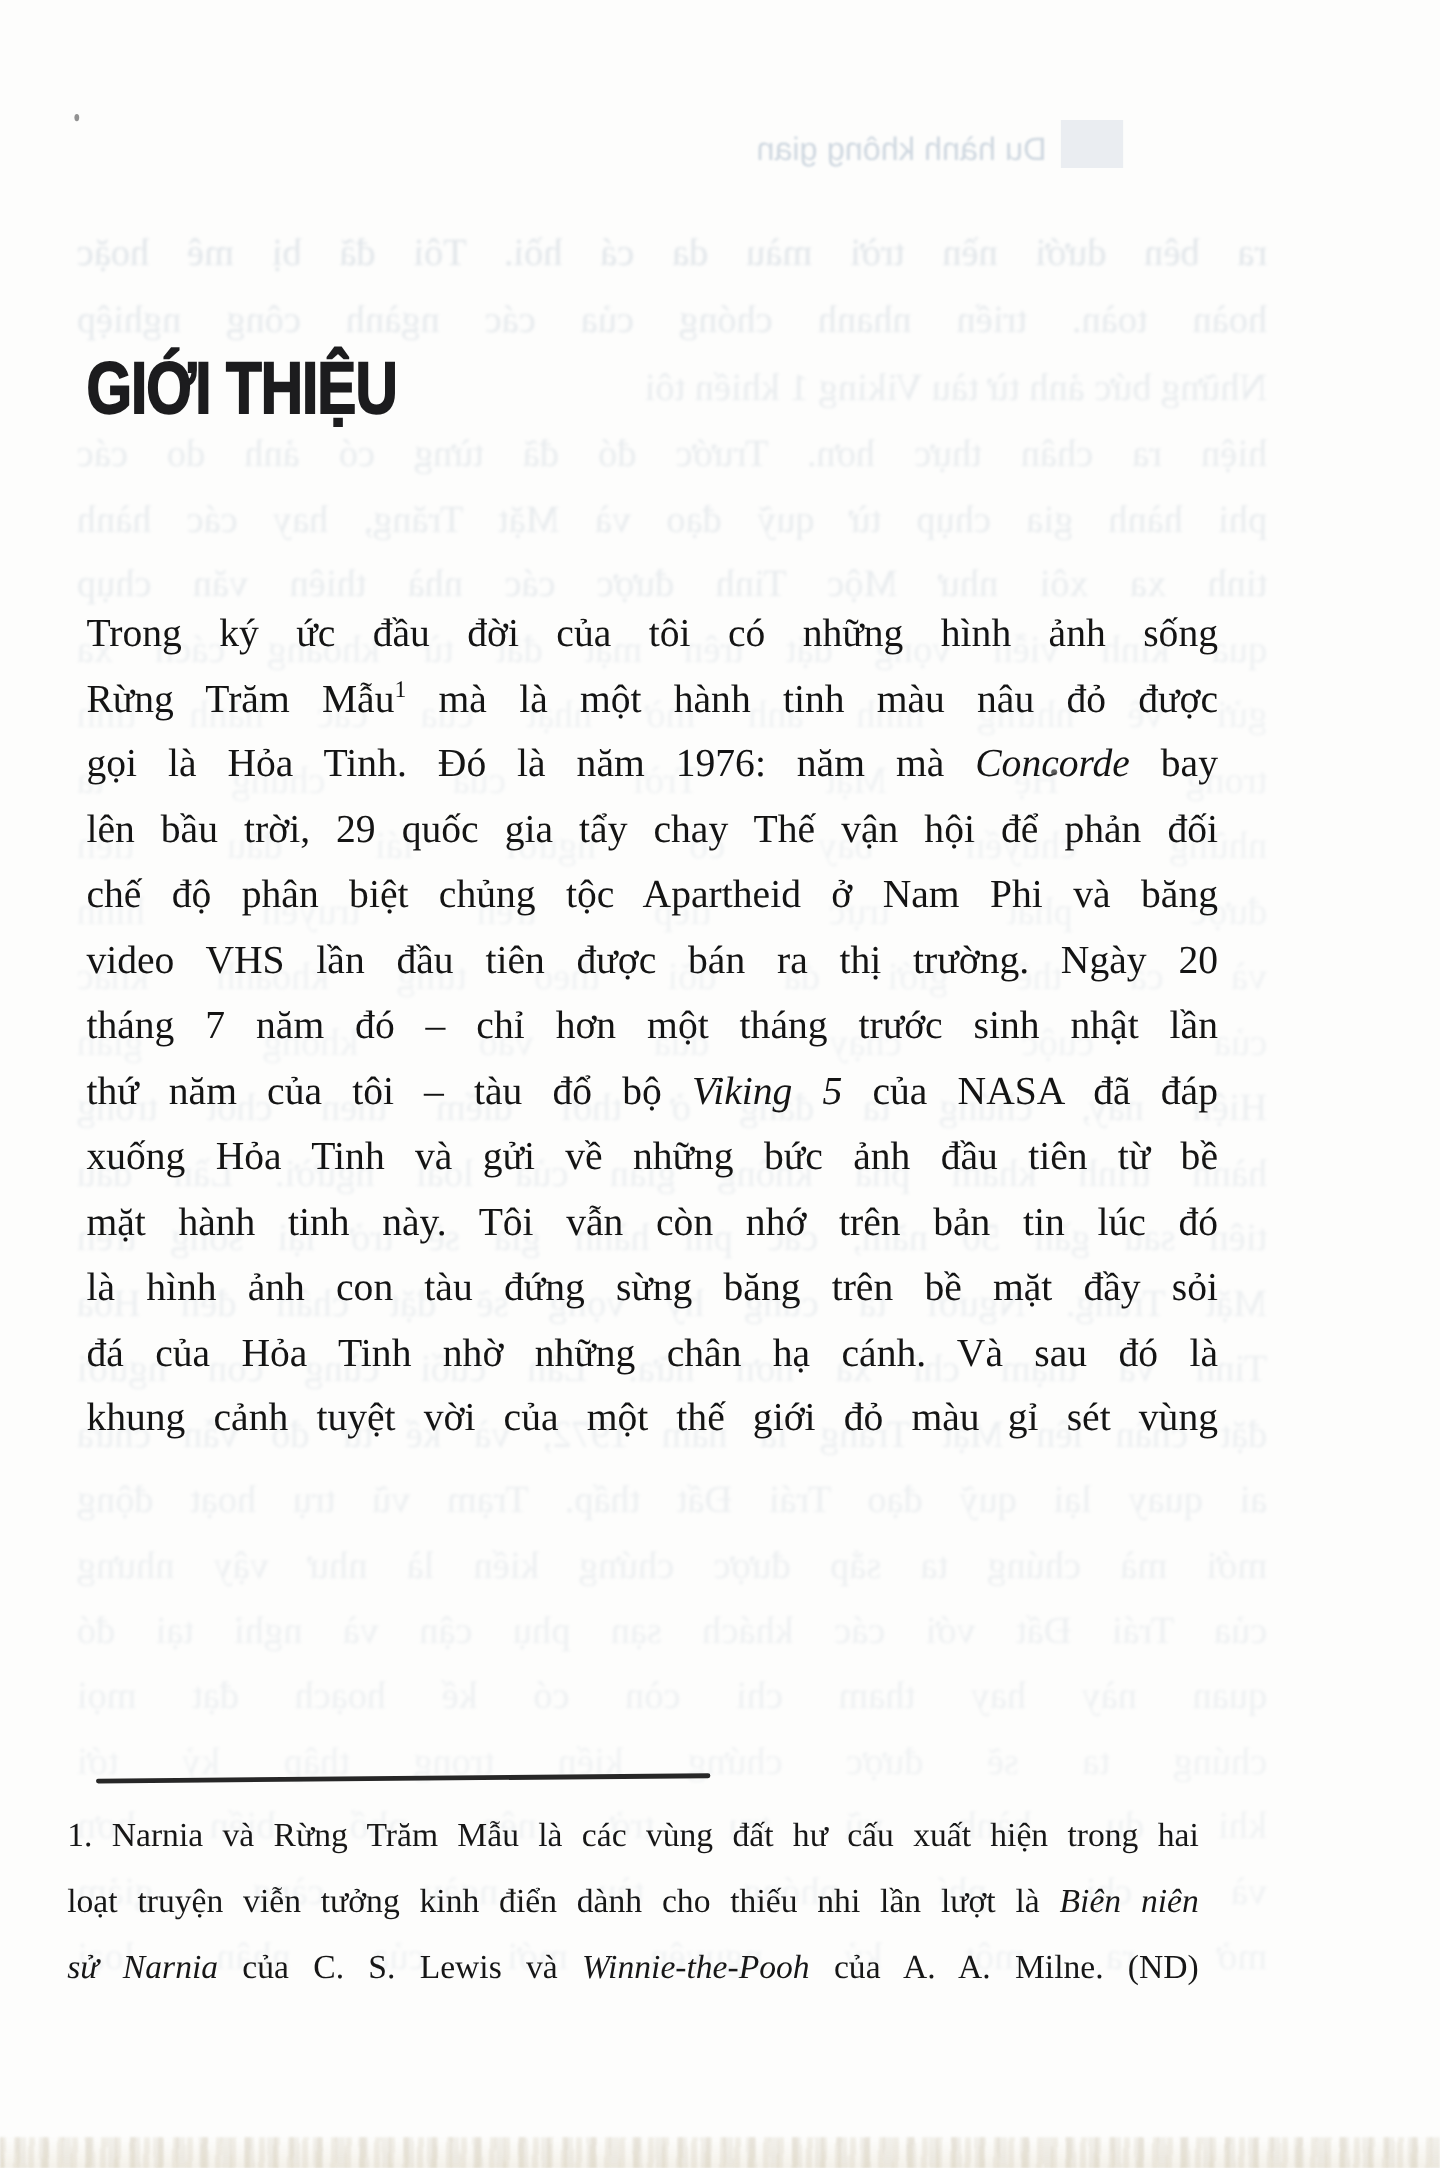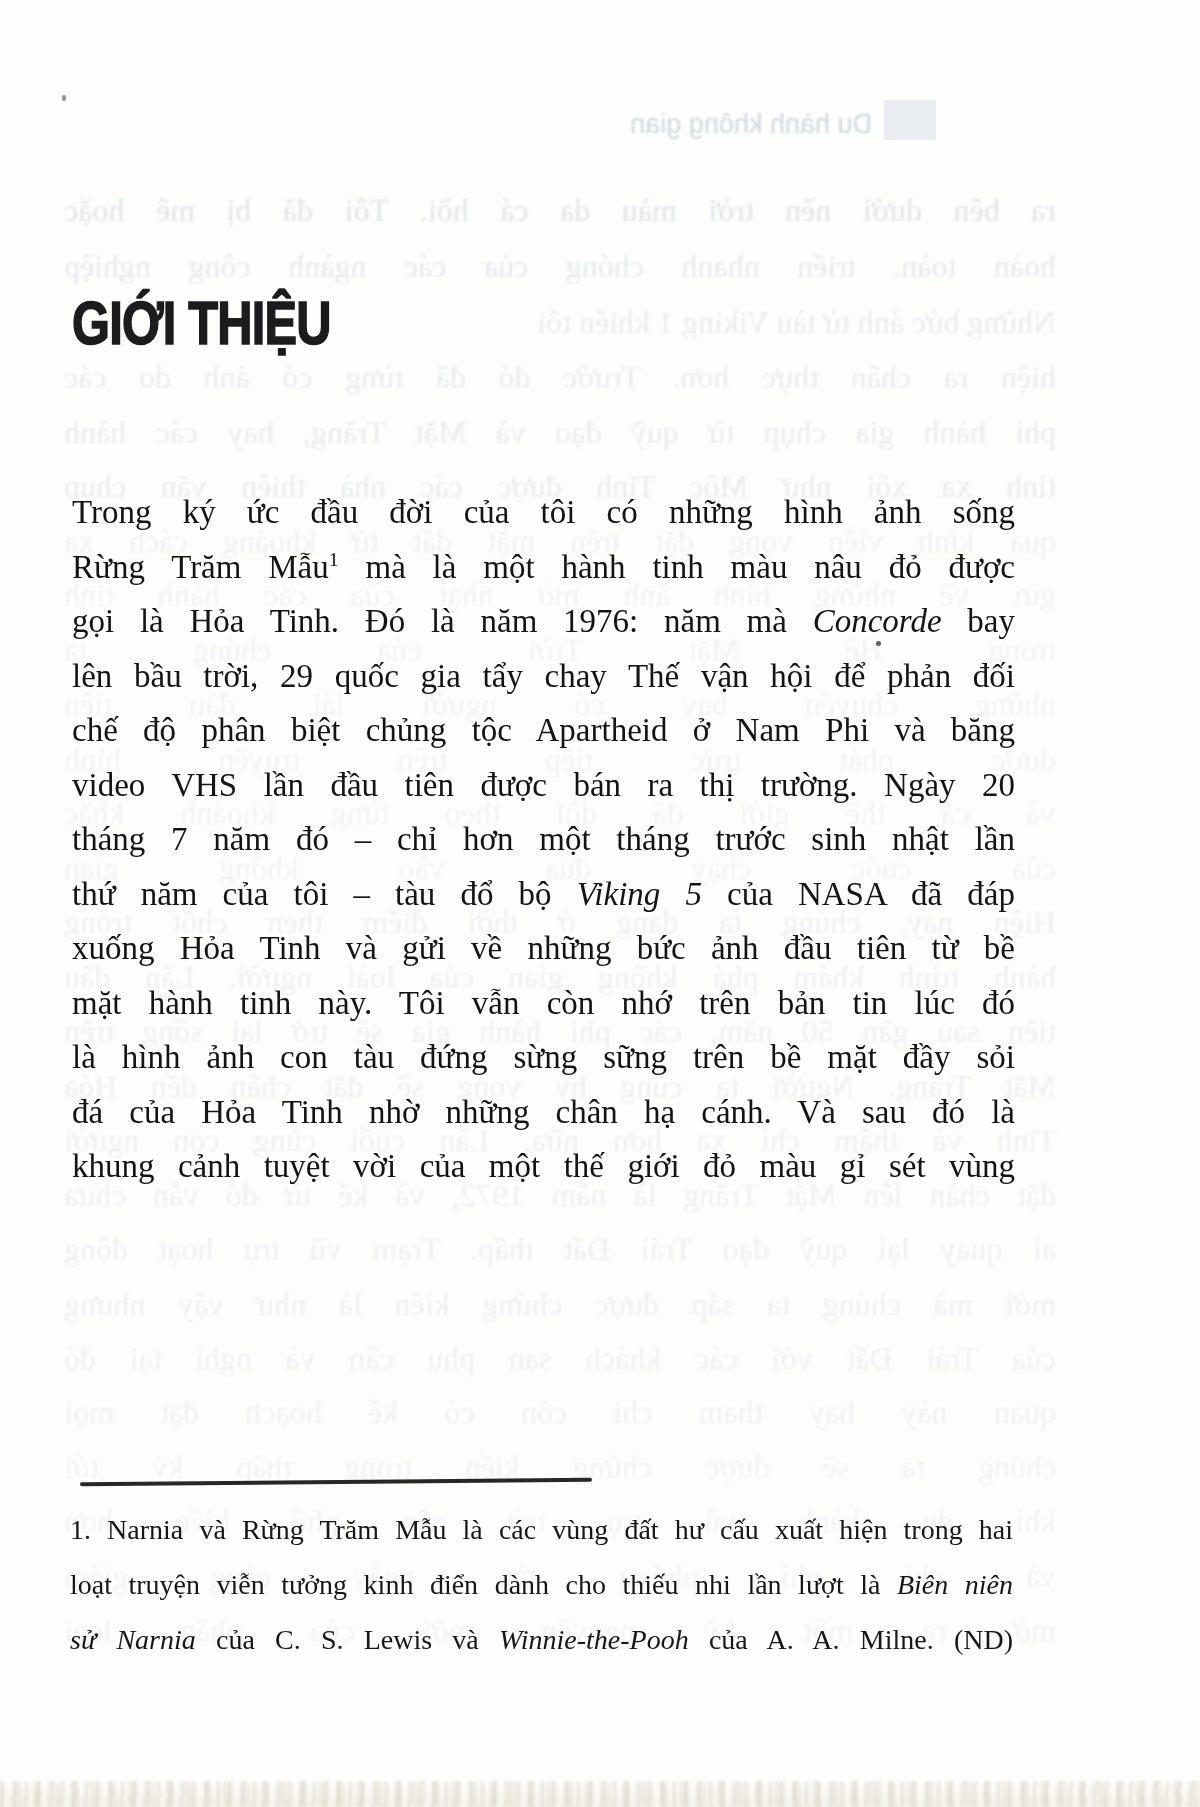--- a/index.html
+++ b/index.html
@@ -21,30 +21,30 @@
   .ghost-square{position:absolute;left:884px;top:100px;width:52px;height:40px;
       background:#dfe4ea;opacity:.6;filter:blur(.5px);}
 
   
   .title{position:absolute;left:72px;top:290px;margin:0;
       font-family:"Liberation Sans",sans-serif;font-weight:700;
       font-size:61px;line-height:66px;letter-spacing:-1px;color:#1c1c1e;
       -webkit-text-stroke:1.6px #1c1c1e;
       transform:scaleX(.8);transform-origin:left center;white-space:nowrap;}
 
-  .body-block{position:absolute;left:72px;top:485px;width:943px;}
+  .body-block{position:absolute;left:72px;top:501px;width:943px;}
   .body-line{font-size:33px;line-height:54.5px;
       text-align:justify;text-align-last:justify;-moz-text-align-last:justify;
       color:#141414;}
   .body-line sup{font-size:60%;vertical-align:super;line-height:0;}
 
   .rule{position:absolute;left:80px;top:1480px;width:512px;height:4px;
       background:#272727;transform:rotate(-0.5deg);border-radius:2px;}
 
-  .footnote-block{position:absolute;left:70px;top:1502px;width:943px;}
+  .footnote-block{position:absolute;left:56px;top:1502px;width:943px;}
   .footnote-line{font-size:28px;line-height:55px;
       text-align:justify;text-align-last:justify;-moz-text-align-last:justify;
       color:#171717;}
 
   .speck{position:absolute;background:#3a3a3a;border-radius:50%;}
   .s1{left:62px;top:95px;width:4px;height:6px;opacity:.55;}
   .s2{left:876px;top:641px;width:5px;height:5px;opacity:.8;}
 
   .bottom-noise{position:absolute;left:0;bottom:0;width:1200px;height:26px;
       background:
@@ -97,21 +97,21 @@
       <div class="body-line">Trong ký ức đầu đời của tôi có những hình ảnh sống</div>
       <div class="body-line">Rừng Trăm Mẫu<sup>1</sup> mà là một hành tinh màu nâu đỏ được</div>
       <div class="body-line">gọi là Hỏa Tinh. Đó là năm 1976: năm mà <i>Concorde</i> bay</div>
       <div class="body-line">lên bầu trời, 29 quốc gia tẩy chay Thế vận hội để phản đối</div>
       <div class="body-line">chế độ phân biệt chủng tộc Apartheid ở Nam Phi và băng</div>
       <div class="body-line">video VHS lần đầu tiên được bán ra thị trường. Ngày 20</div>
       <div class="body-line">tháng 7 năm đó – chỉ hơn một tháng trước sinh nhật lần</div>
       <div class="body-line">thứ năm của tôi – tàu đổ bộ <i>Viking 5</i> của NASA đã đáp</div>
       <div class="body-line">xuống Hỏa Tinh và gửi về những bức ảnh đầu tiên từ bề</div>
       <div class="body-line">mặt hành tinh này. Tôi vẫn còn nhớ trên bản tin lúc đó</div>
-      <div class="body-line">là hình ảnh con tàu đứng sừng sững trên bề mặt đầy sỏi</div>
+      <div class="body-line">là hình ảnh con tàu đứng sừng băng trên bề mặt đầy sỏi</div>
       <div class="body-line">đá của Hỏa Tinh nhờ những chân hạ cánh. Và sau đó là</div>
       <div class="body-line">khung cảnh tuyệt vời của một thế giới đỏ màu gỉ sét vùng</div>
     </div>
 
   <div class="rule"></div>
 
   <div class="footnote-block" id="footnote-lines">
       <div class="footnote-line">1. Narnia và Rừng Trăm Mẫu là các vùng đất hư cấu xuất hiện trong hai</div>
       <div class="footnote-line">loạt truyện viễn tưởng kinh điển dành cho thiếu nhi lần lượt là <i>Biên niên</i></div>
       <div class="footnote-line"><i>sử Narnia</i> của C. S. Lewis và <i>Winnie-the-Pooh</i> của A. A. Milne. (ND)</div>

